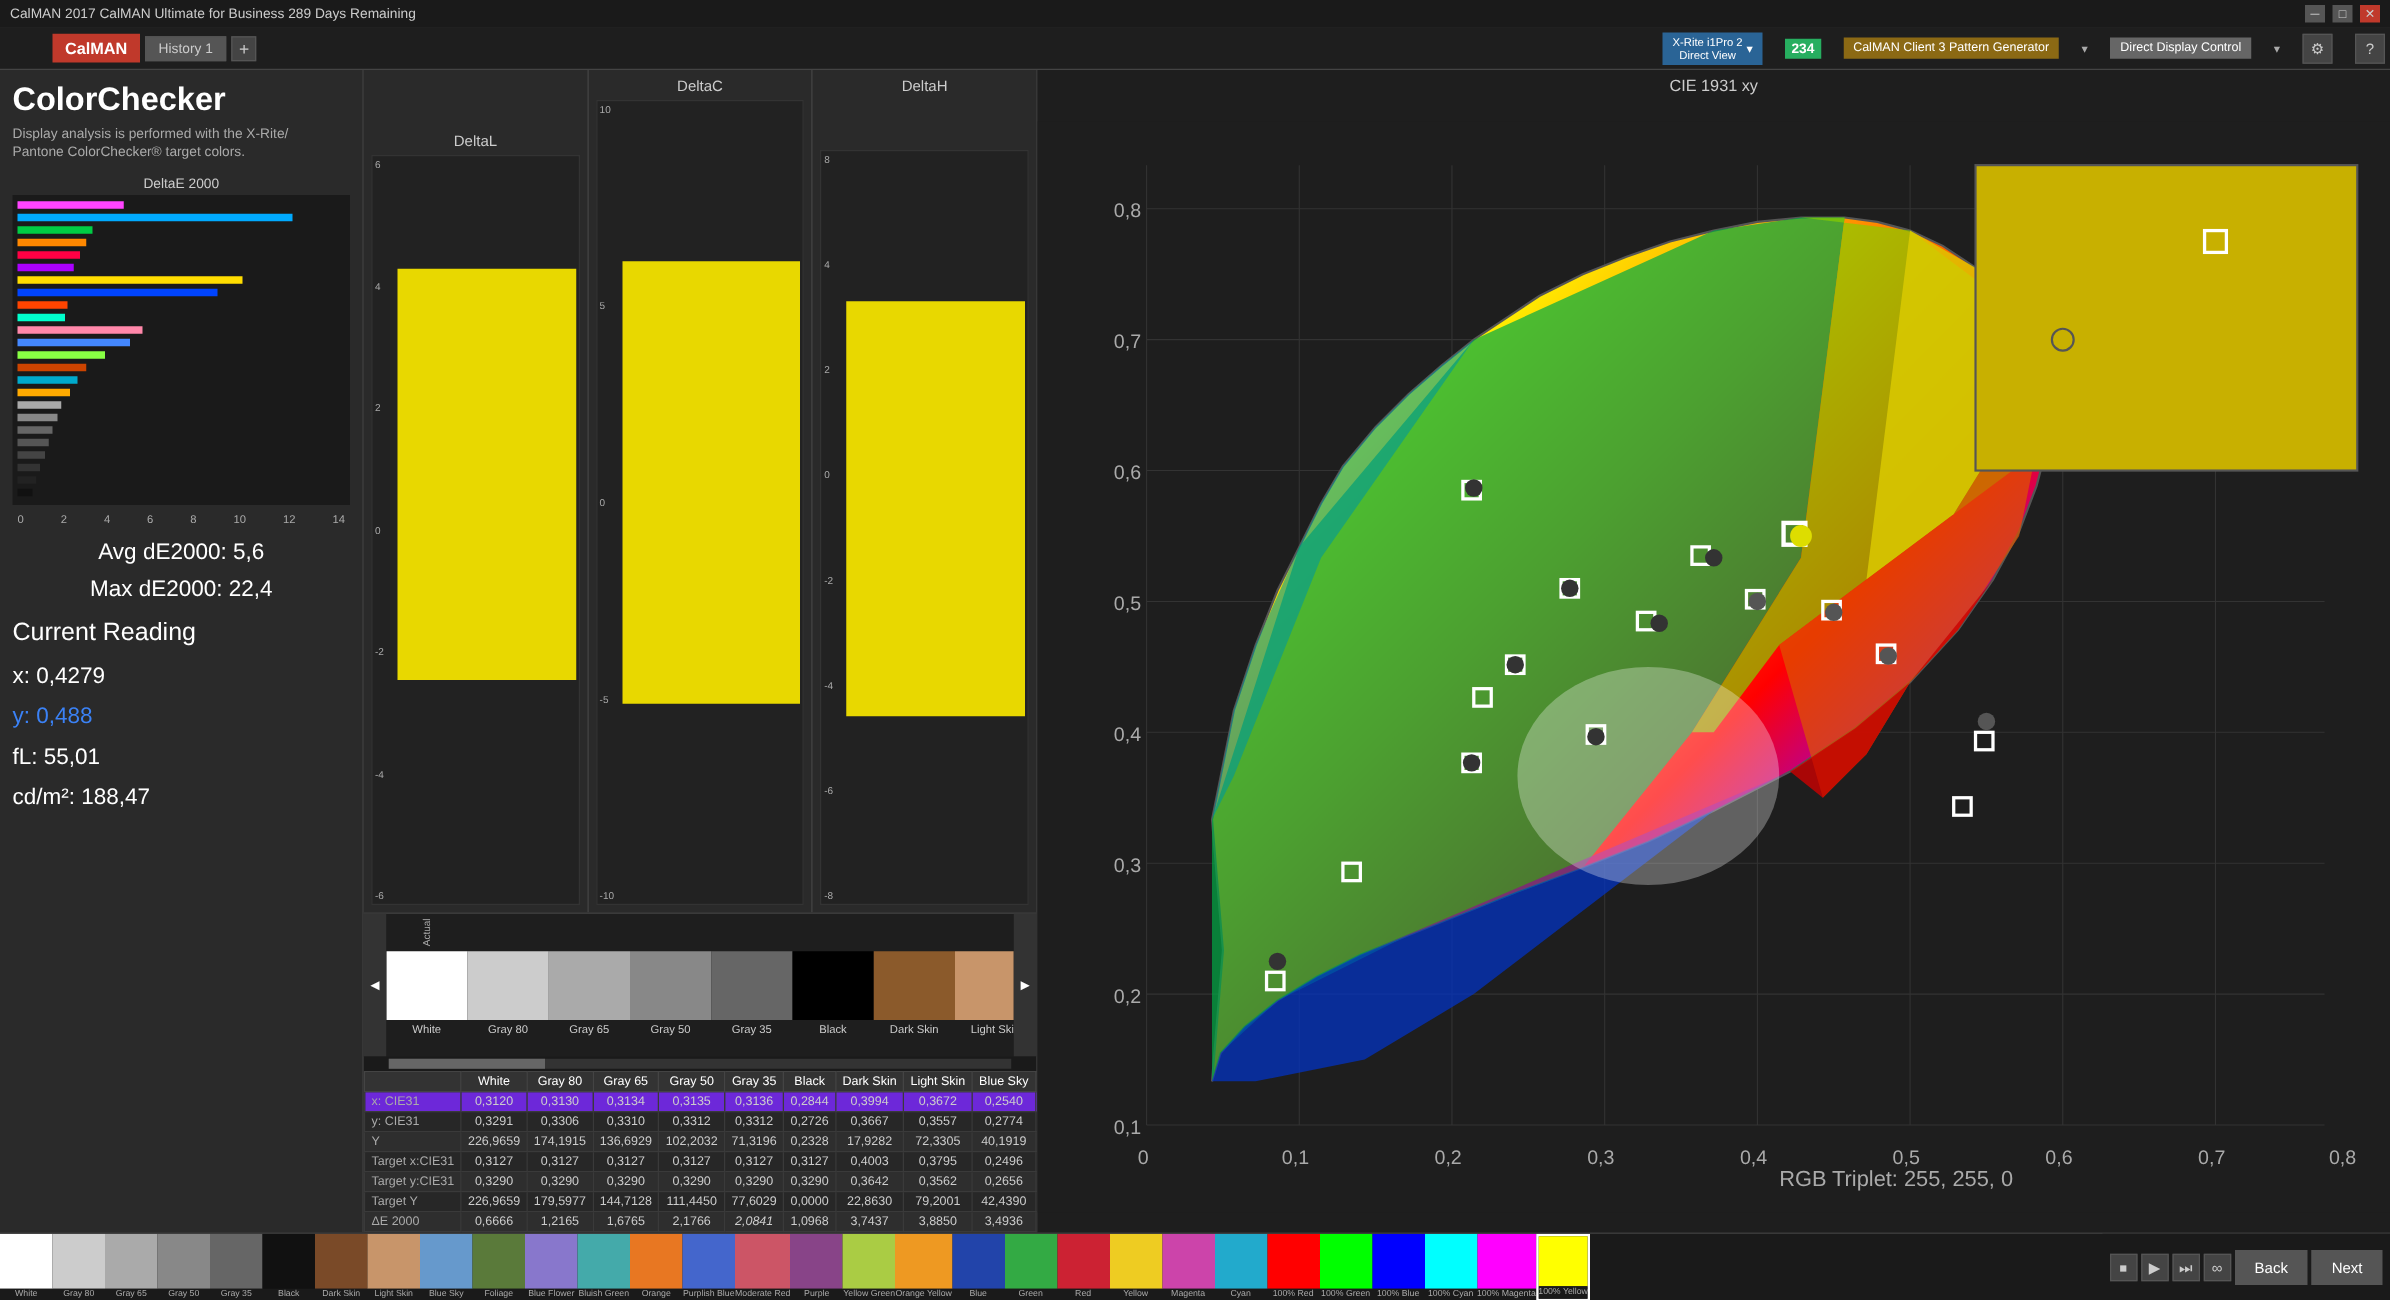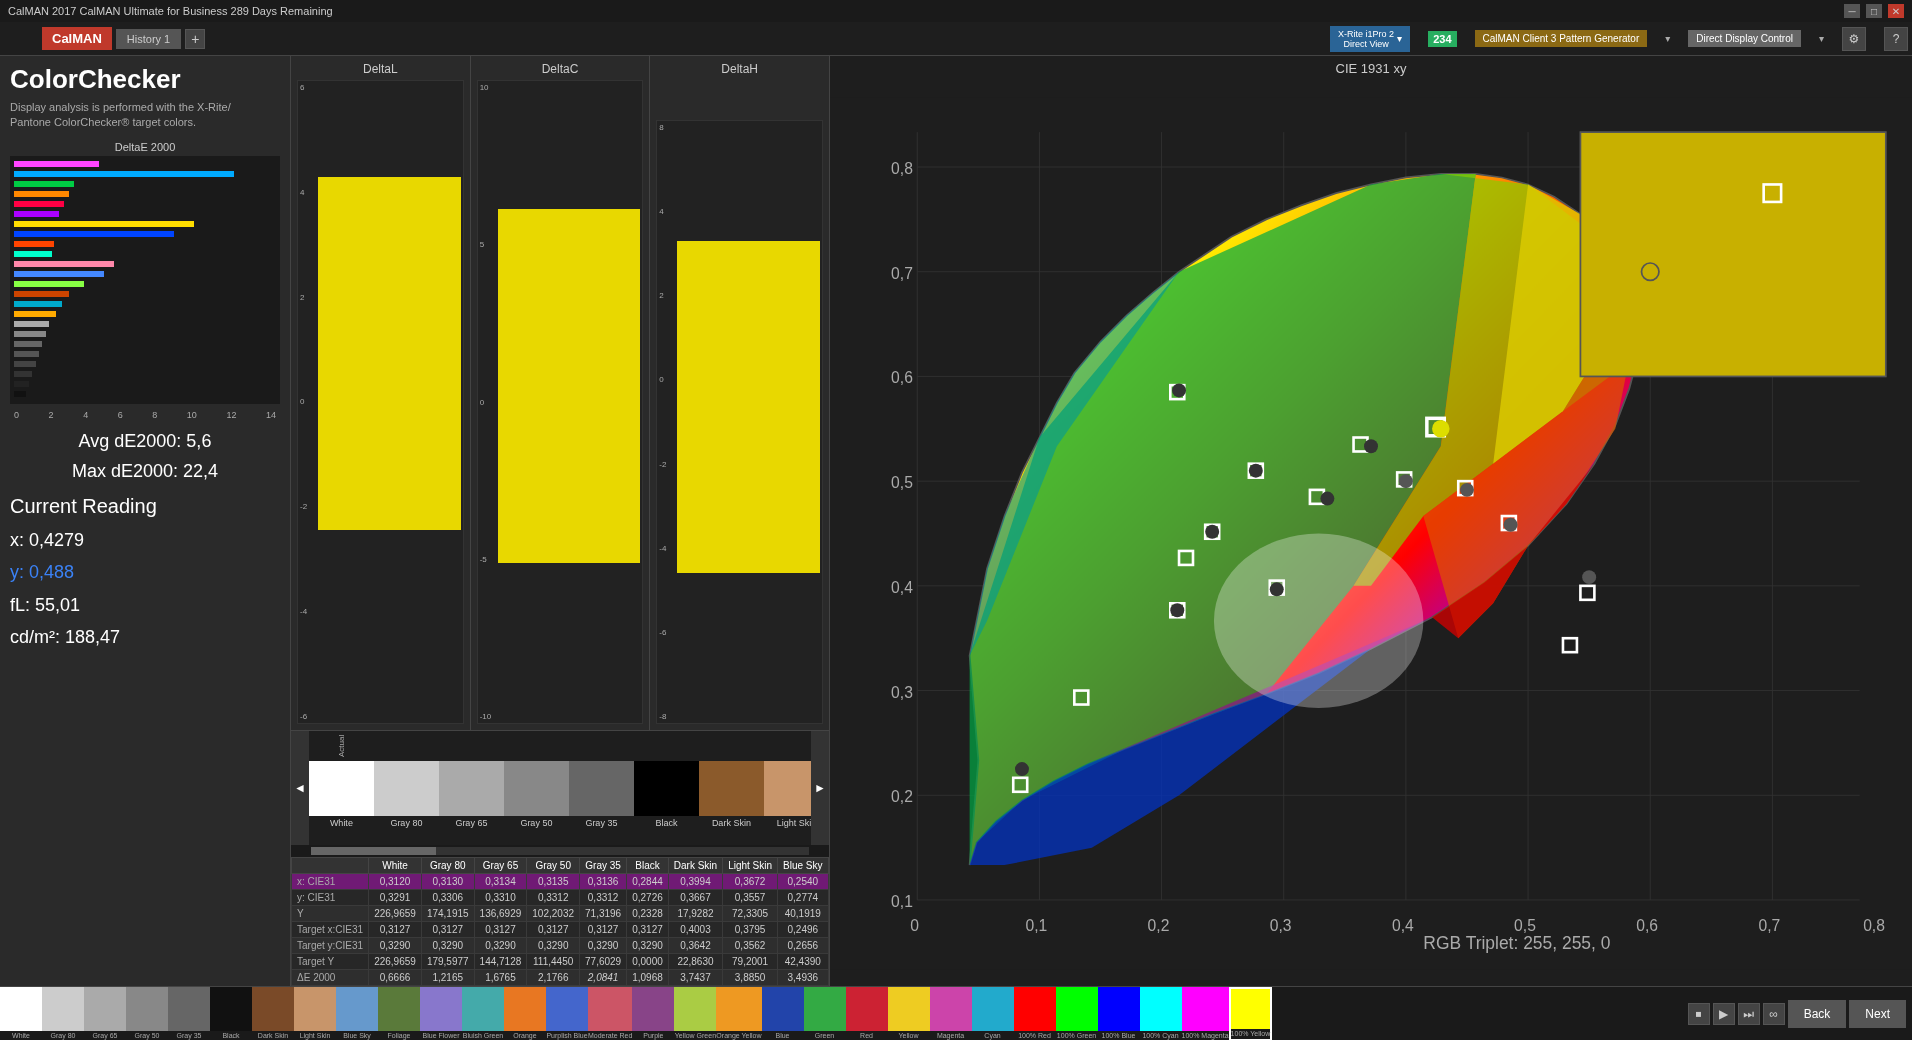--- a/index.html
+++ b/index.html
@@ -169,21 +169,21 @@
         <div style="font-size:18px; color:#fff; line-height:1.8;">fL: 55,01</div>
         <div style="font-size:18px; color:#fff; line-height:1.8;">cd/m²: 188,47</div>
       </div>
     </div>
 
     <div class="mid-section">
 
       <div style="display:flex; flex:1; background:#2a2a2a;">
 
         <div style="flex:1; padding:6px; display:flex; flex-direction:column; border-right:1px solid #444;">
-          <div style="text-align:center; font-size:12px; color:#ccc; margin-bottom:4px;">DeltaL</div>
+          <div style="text-align:center; font-size:12px; color:#ccc; margin-bottom:4px;margin-top:44px;">DeltaL</div>
           <div style="flex:1; background:#222; position:relative; border:1px solid #333;">
             <div style="position:absolute; left:20px; right:2px; bottom:30%; height:55%; background:#e8d800;"></div>
             <div style="position:absolute; left:2px; top:0; bottom:0; display:flex; flex-direction:column; justify-content:space-between; padding:2px 0;">
               <span style="font-size:8px; color:#aaa;">6</span>
               <span style="font-size:8px; color:#aaa;">4</span>
               <span style="font-size:8px; color:#aaa;">2</span>
               <span style="font-size:8px; color:#aaa;">0</span>
               <span style="font-size:8px; color:#aaa;">-2</span>
               <span style="font-size:8px; color:#aaa;">-4</span>
               <span style="font-size:8px; color:#aaa;">-6</span>
@@ -288,21 +288,21 @@
                   <th style="background: rgb(51, 51, 51); color: rgb(255, 255, 255); padding: 2px 5px; text-align: center; border: 1px solid rgb(68, 68, 68); font-weight: normal; white-space: nowrap; font-size: 10px;">Gray 50</th>
                   <th style="background: rgb(51, 51, 51); color: rgb(255, 255, 255); padding: 2px 5px; text-align: center; border: 1px solid rgb(68, 68, 68); font-weight: normal; white-space: nowrap; font-size: 10px;">Gray 35</th>
                   <th style="background: rgb(51, 51, 51); color: rgb(255, 255, 255); padding: 2px 5px; text-align: center; border: 1px solid rgb(68, 68, 68); font-weight: normal; white-space: nowrap; font-size: 10px;">Black</th>
                   <th style="background: rgb(51, 51, 51); color: rgb(255, 255, 255); padding: 2px 5px; text-align: center; border: 1px solid rgb(68, 68, 68); font-weight: normal; white-space: nowrap; font-size: 10px;">Dark Skin</th>
                   <th style="background: rgb(51, 51, 51); color: rgb(255, 255, 255); padding: 2px 5px; text-align: center; border: 1px solid rgb(68, 68, 68); font-weight: normal; white-space: nowrap; font-size: 10px;">Light Skin</th>
                   <th style="background: rgb(51, 51, 51); color: rgb(255, 255, 255); padding: 2px 5px; text-align: center; border: 1px solid rgb(68, 68, 68); font-weight: normal; white-space: nowrap; font-size: 10px;">Blue Sky</th>
                   <th style="background: rgb(51, 51, 51); color: rgb(255, 255, 255); padding: 2px 5px; text-align: center; border: 1px solid rgb(68, 68, 68); font-weight: normal; white-space: nowrap; font-size: 10px;">Foliage</th>
                 </tr>
               </thead>
               <tbody>
-                <tr style="background: #701a75;">
+                <tr style="background: #6d28d9;">
                   <td style="padding: 2px 5px; border: 1px solid rgb(58, 58, 58); color: rgb(170, 170, 170); white-space: nowrap; font-size: 10px; text-align: left;">x: CIE31</td>
                   <td style="padding: 2px 5px; border: 1px solid rgb(58, 58, 58); color: rgb(204, 204, 204); white-space: nowrap; font-size: 10px; text-align: center;">0,3120</td>
                   <td style="padding: 2px 5px; border: 1px solid rgb(58, 58, 58); color: rgb(204, 204, 204); white-space: nowrap; font-size: 10px; text-align: center;">0,3130</td>
                   <td style="padding: 2px 5px; border: 1px solid rgb(58, 58, 58); color: rgb(204, 204, 204); white-space: nowrap; font-size: 10px; text-align: center;">0,3134</td>
                   <td style="padding: 2px 5px; border: 1px solid rgb(58, 58, 58); color: rgb(204, 204, 204); white-space: nowrap; font-size: 10px; text-align: center;">0,3135</td>
                   <td style="padding: 2px 5px; border: 1px solid rgb(58, 58, 58); color: rgb(204, 204, 204); white-space: nowrap; font-size: 10px; text-align: center;">0,3136</td>
                   <td style="padding: 2px 5px; border: 1px solid rgb(58, 58, 58); color: rgb(204, 204, 204); white-space: nowrap; font-size: 10px; text-align: center;">0,2844</td>
                   <td style="padding: 2px 5px; border: 1px solid rgb(58, 58, 58); color: rgb(204, 204, 204); white-space: nowrap; font-size: 10px; text-align: center;">0,3994</td>
                   <td style="padding: 2px 5px; border: 1px solid rgb(58, 58, 58); color: rgb(204, 204, 204); white-space: nowrap; font-size: 10px; text-align: center;">0,3672</td>
                   <td style="padding: 2px 5px; border: 1px solid rgb(58, 58, 58); color: rgb(204, 204, 204); white-space: nowrap; font-size: 10px; text-align: center;">0,2540</td>

